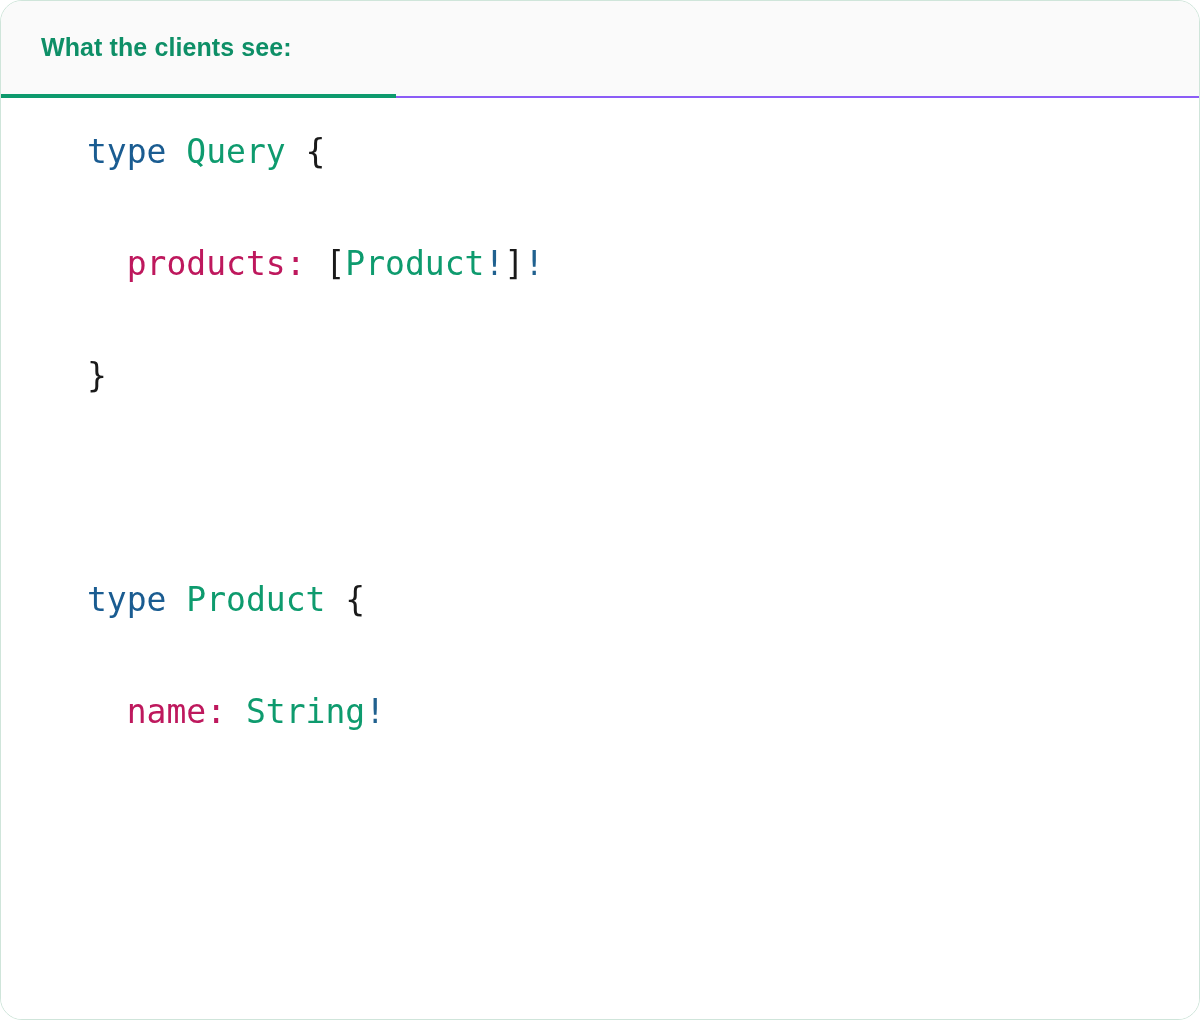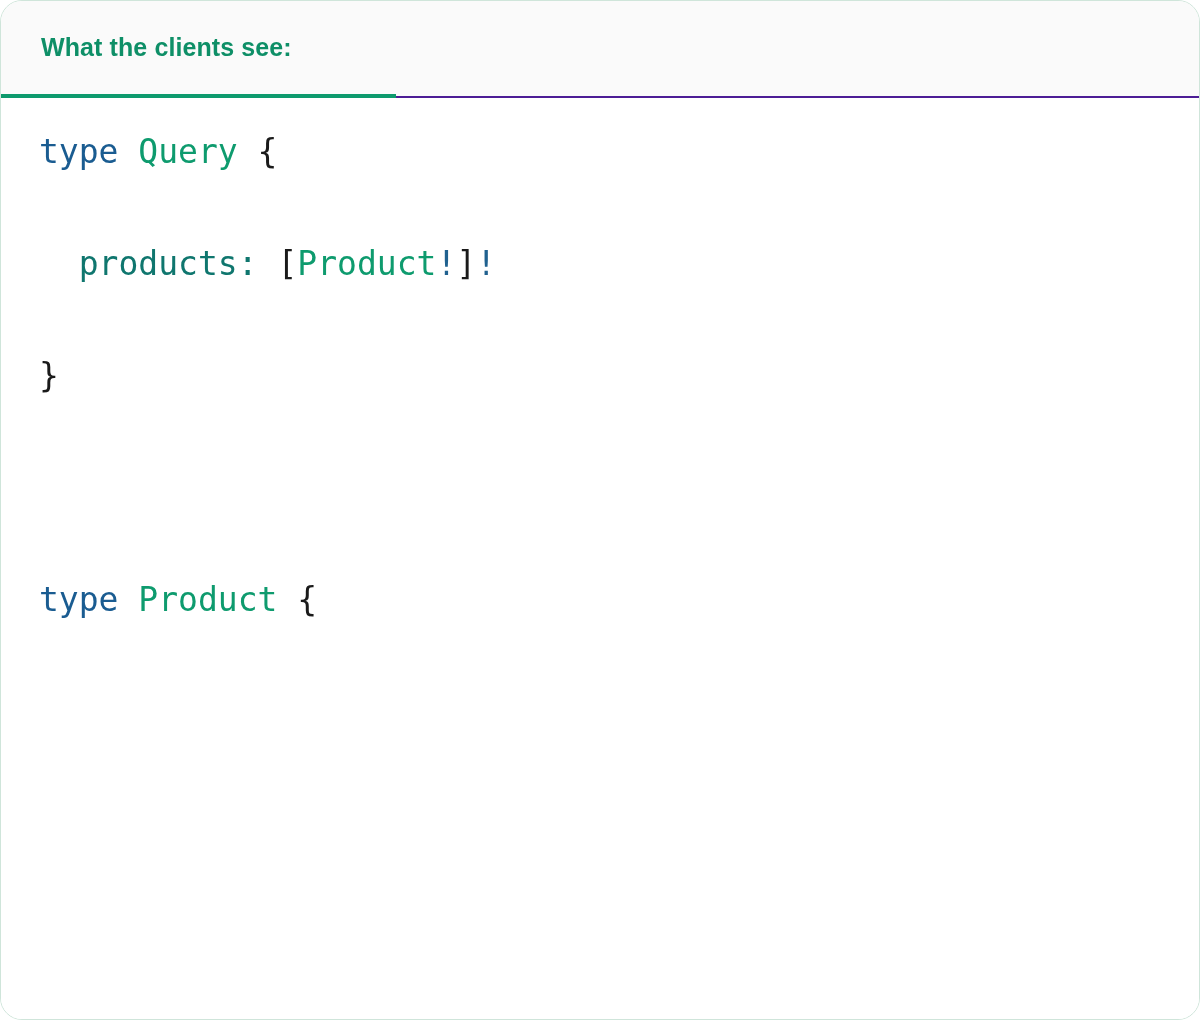--- a/index.html
+++ b/index.html
@@ -25,21 +25,21 @@
     border: 1px solid #cfe5da;
     border-radius: 22px;
     overflow: hidden;
   }
 
   
   .tabbar {
     position: relative;
     height: 97px;
     background: #fafafa;
-    border-bottom: 2px solid #4c1d95;
+    border-bottom: 2px solid #8b5cf6;
     box-sizing: border-box;
   }
   .tab {
     position: absolute;
     left: 0;
     top: 0;
     width: 395px;
     height: 97px;
     box-sizing: border-box;
     display: flex;
@@ -69,47 +69,49 @@
     font-size: 33px;
     line-height: 56px;
     white-space: pre;
     color: #1a1a1a;
     letter-spacing: 0px;
   }
   .ln {
     display: block;
     min-height: 56px;
     white-space: pre;
+    margin-left: 48px;
   }
   .ln.blank { color: transparent; }
 
   
   .tok-kw    { color: #1a5c91; }   
   .tok-type  { color: #0e9b6e; }   
   .tok-punct { color: #1a1a1a; }   
-  .tok-field { color: #0f766e; }   
+  .tok-field { color: #be185d; }   
   .tok-bang  { color: #20618f; }   
 </style>
 </head>
 <body>
 
 <div class="card">
 
   <div class="tabbar">
     <div class="tab">
       <span class="tab-label">What the clients see:</span>
     </div>
   </div>
 
   <div class="code-area">
     <pre class="code" id="code-block"><span class="ln"><span class="tok-kw">type</span><span class="tok-punct"> </span><span class="tok-type">Query</span><span class="tok-punct"> {</span></span>
 <span class="ln"><span class="tok-field">  products: </span><span class="tok-punct">[</span><span class="tok-type">Product</span><span class="tok-bang">!</span><span class="tok-punct">]</span><span class="tok-bang">!</span></span>
 <span class="ln"><span class="tok-punct">}</span></span>
 <span class="ln blank">&nbsp;</span>
 <span class="ln"><span class="tok-kw">type</span><span class="tok-punct"> </span><span class="tok-type">Product</span><span class="tok-punct"> {</span></span>
+<span class="ln"><span class="tok-field">  name: </span><span class="tok-type">String</span><span class="tok-bang">!</span></span>
 
 
 
 
 
 
 
 </pre>
   </div>
 

